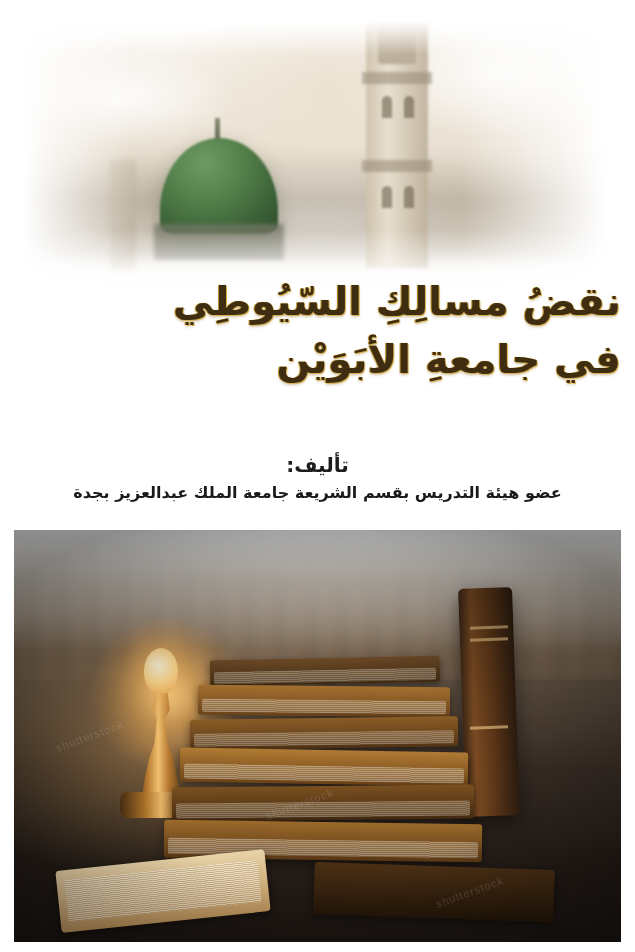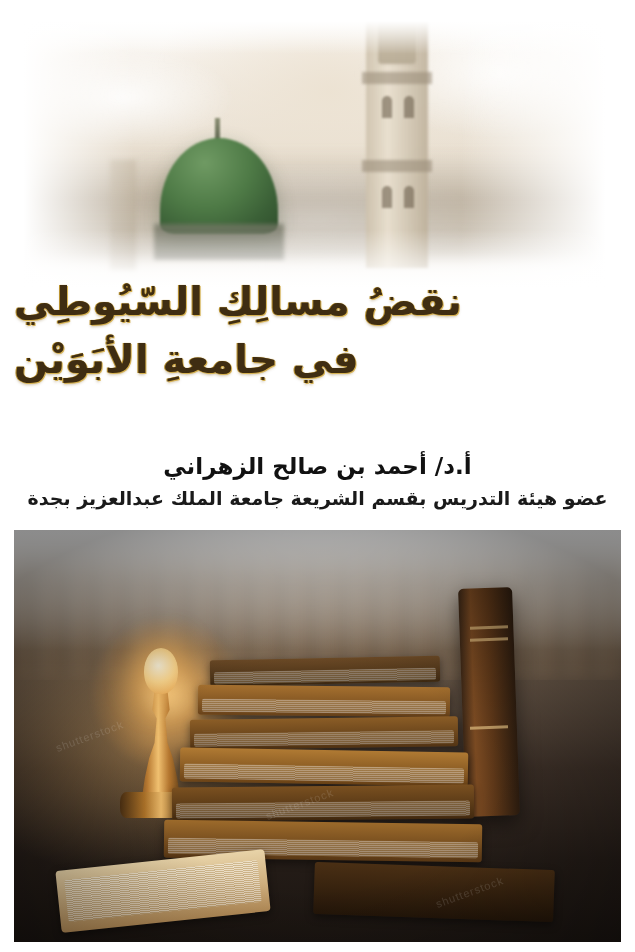--- a/index.html
+++ b/index.html
@@ -178,21 +178,21 @@
     height: 44px;
     background: linear-gradient(180deg, #ffffff 25%, rgba(255,255,255,0) 100%);
   }
 
   
   .title-block {
     position: absolute;
     left: 0;
     top: 262px;
     width: 607px;
-    text-align: left;
+    text-align: right;
     z-index: 6;
   }
   .title-line {
     font-family: "DejaVu Sans", sans-serif;
     font-size: 40px;
     line-height: 1.45;
     font-weight: 700;
     color: #3f2d12;
     letter-spacing: 0px;
     text-shadow:
@@ -217,21 +217,21 @@
     font-weight: 700;
     margin-bottom: 6px;
   }
   .author-name {
     font-size: 23px;
     color: #111111;
     font-weight: 700;
     margin-bottom: 8px;
   }
   .author-affil {
-    font-size: 19px;
+    font-size: 16px;
     color: #1a1a1a;
     font-weight: 700;
     letter-spacing: 0.2px;
   }
 
   
   .bottom-art {
     position: absolute;
     left: 0;
     top: 520px;
@@ -402,21 +402,21 @@
       <div class="top-fade-right"></div>
       <div class="top-fade-bottom"></div>
     </div>
 
     <div class="title-block">
       <div class="title-line">نقضُ مسالِكِ السّيُوطِي</div>
       <div class="title-line">في جامعةِ الأبَوَيْن</div>
     </div>
 
     <div class="author-block">
-      <div class="author-name">أ.د/ أحمد بن صالح الزهراني</div>
+      <div class="author-label">تأليف:</div>
       <div class="author-affil">عضو هيئة التدريس بقسم الشريعة   جامعة الملك عبدالعزيز  بجدة</div>
     </div>
 
     <div class="bottom-art">
       <div class="bg-dark"></div>
       <div class="shelf-blur"></div>
       <div class="haze"></div>
 
       <div class="lamp-glow"></div>
       <div class="lamp-body"></div>

